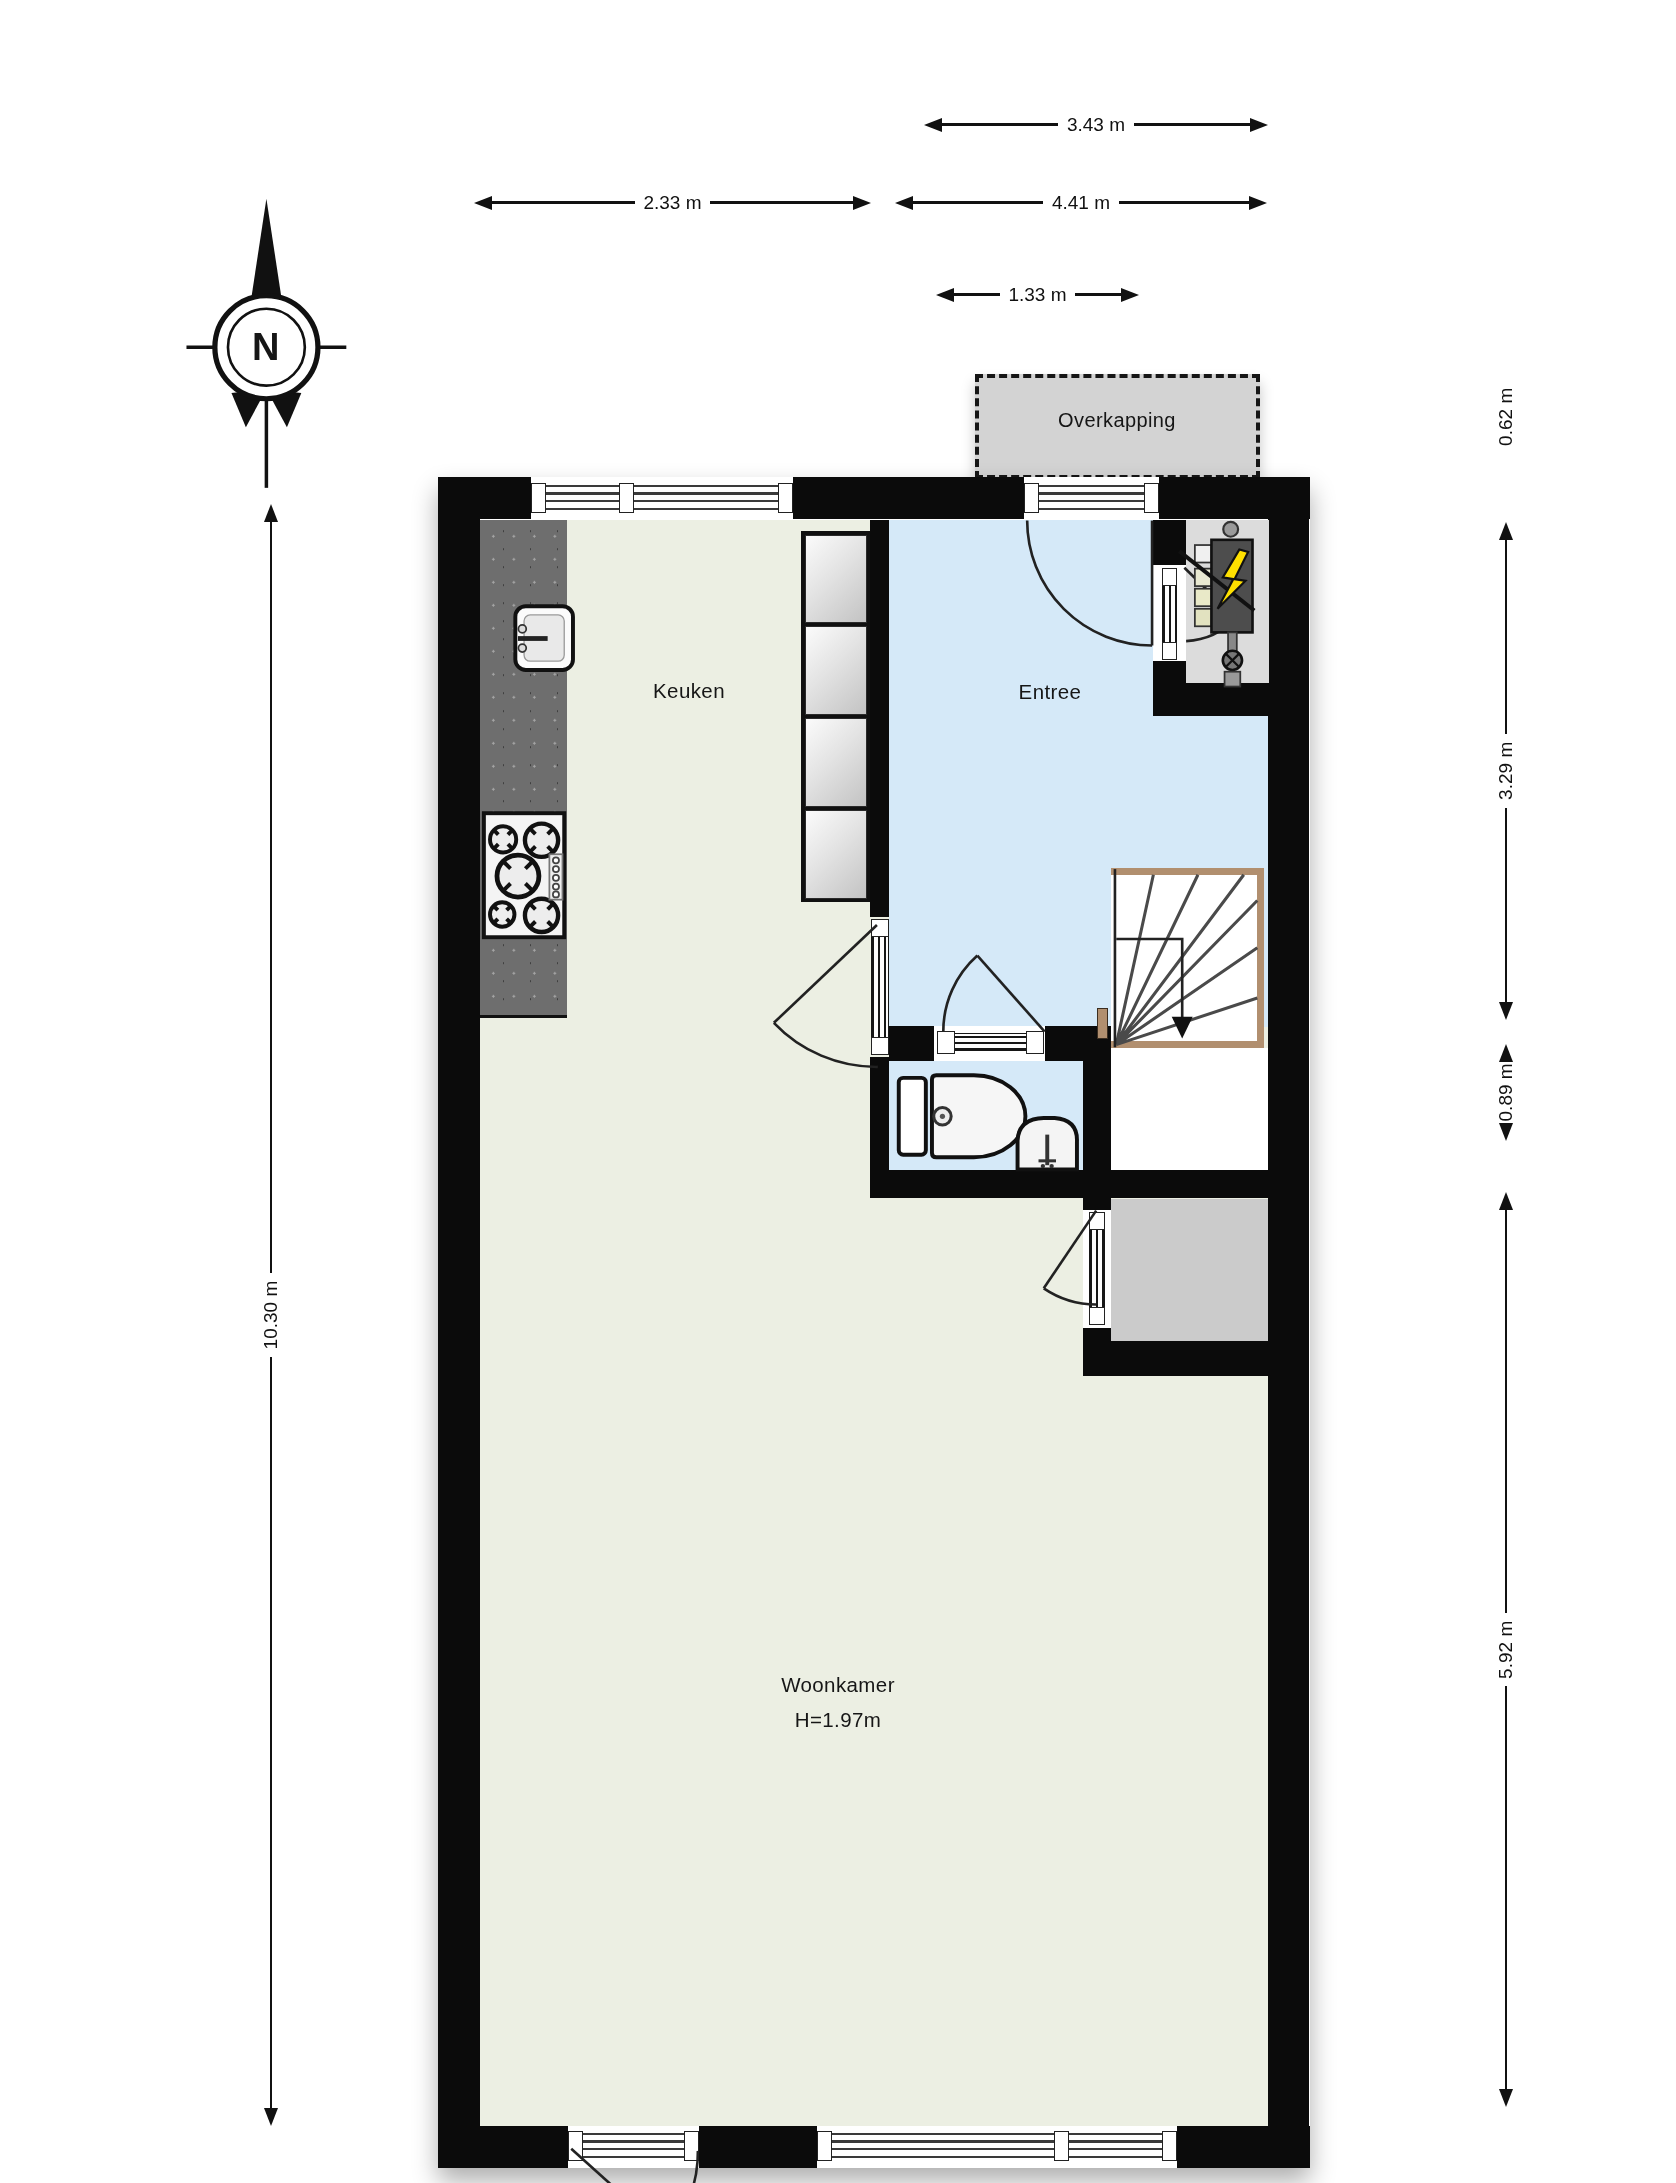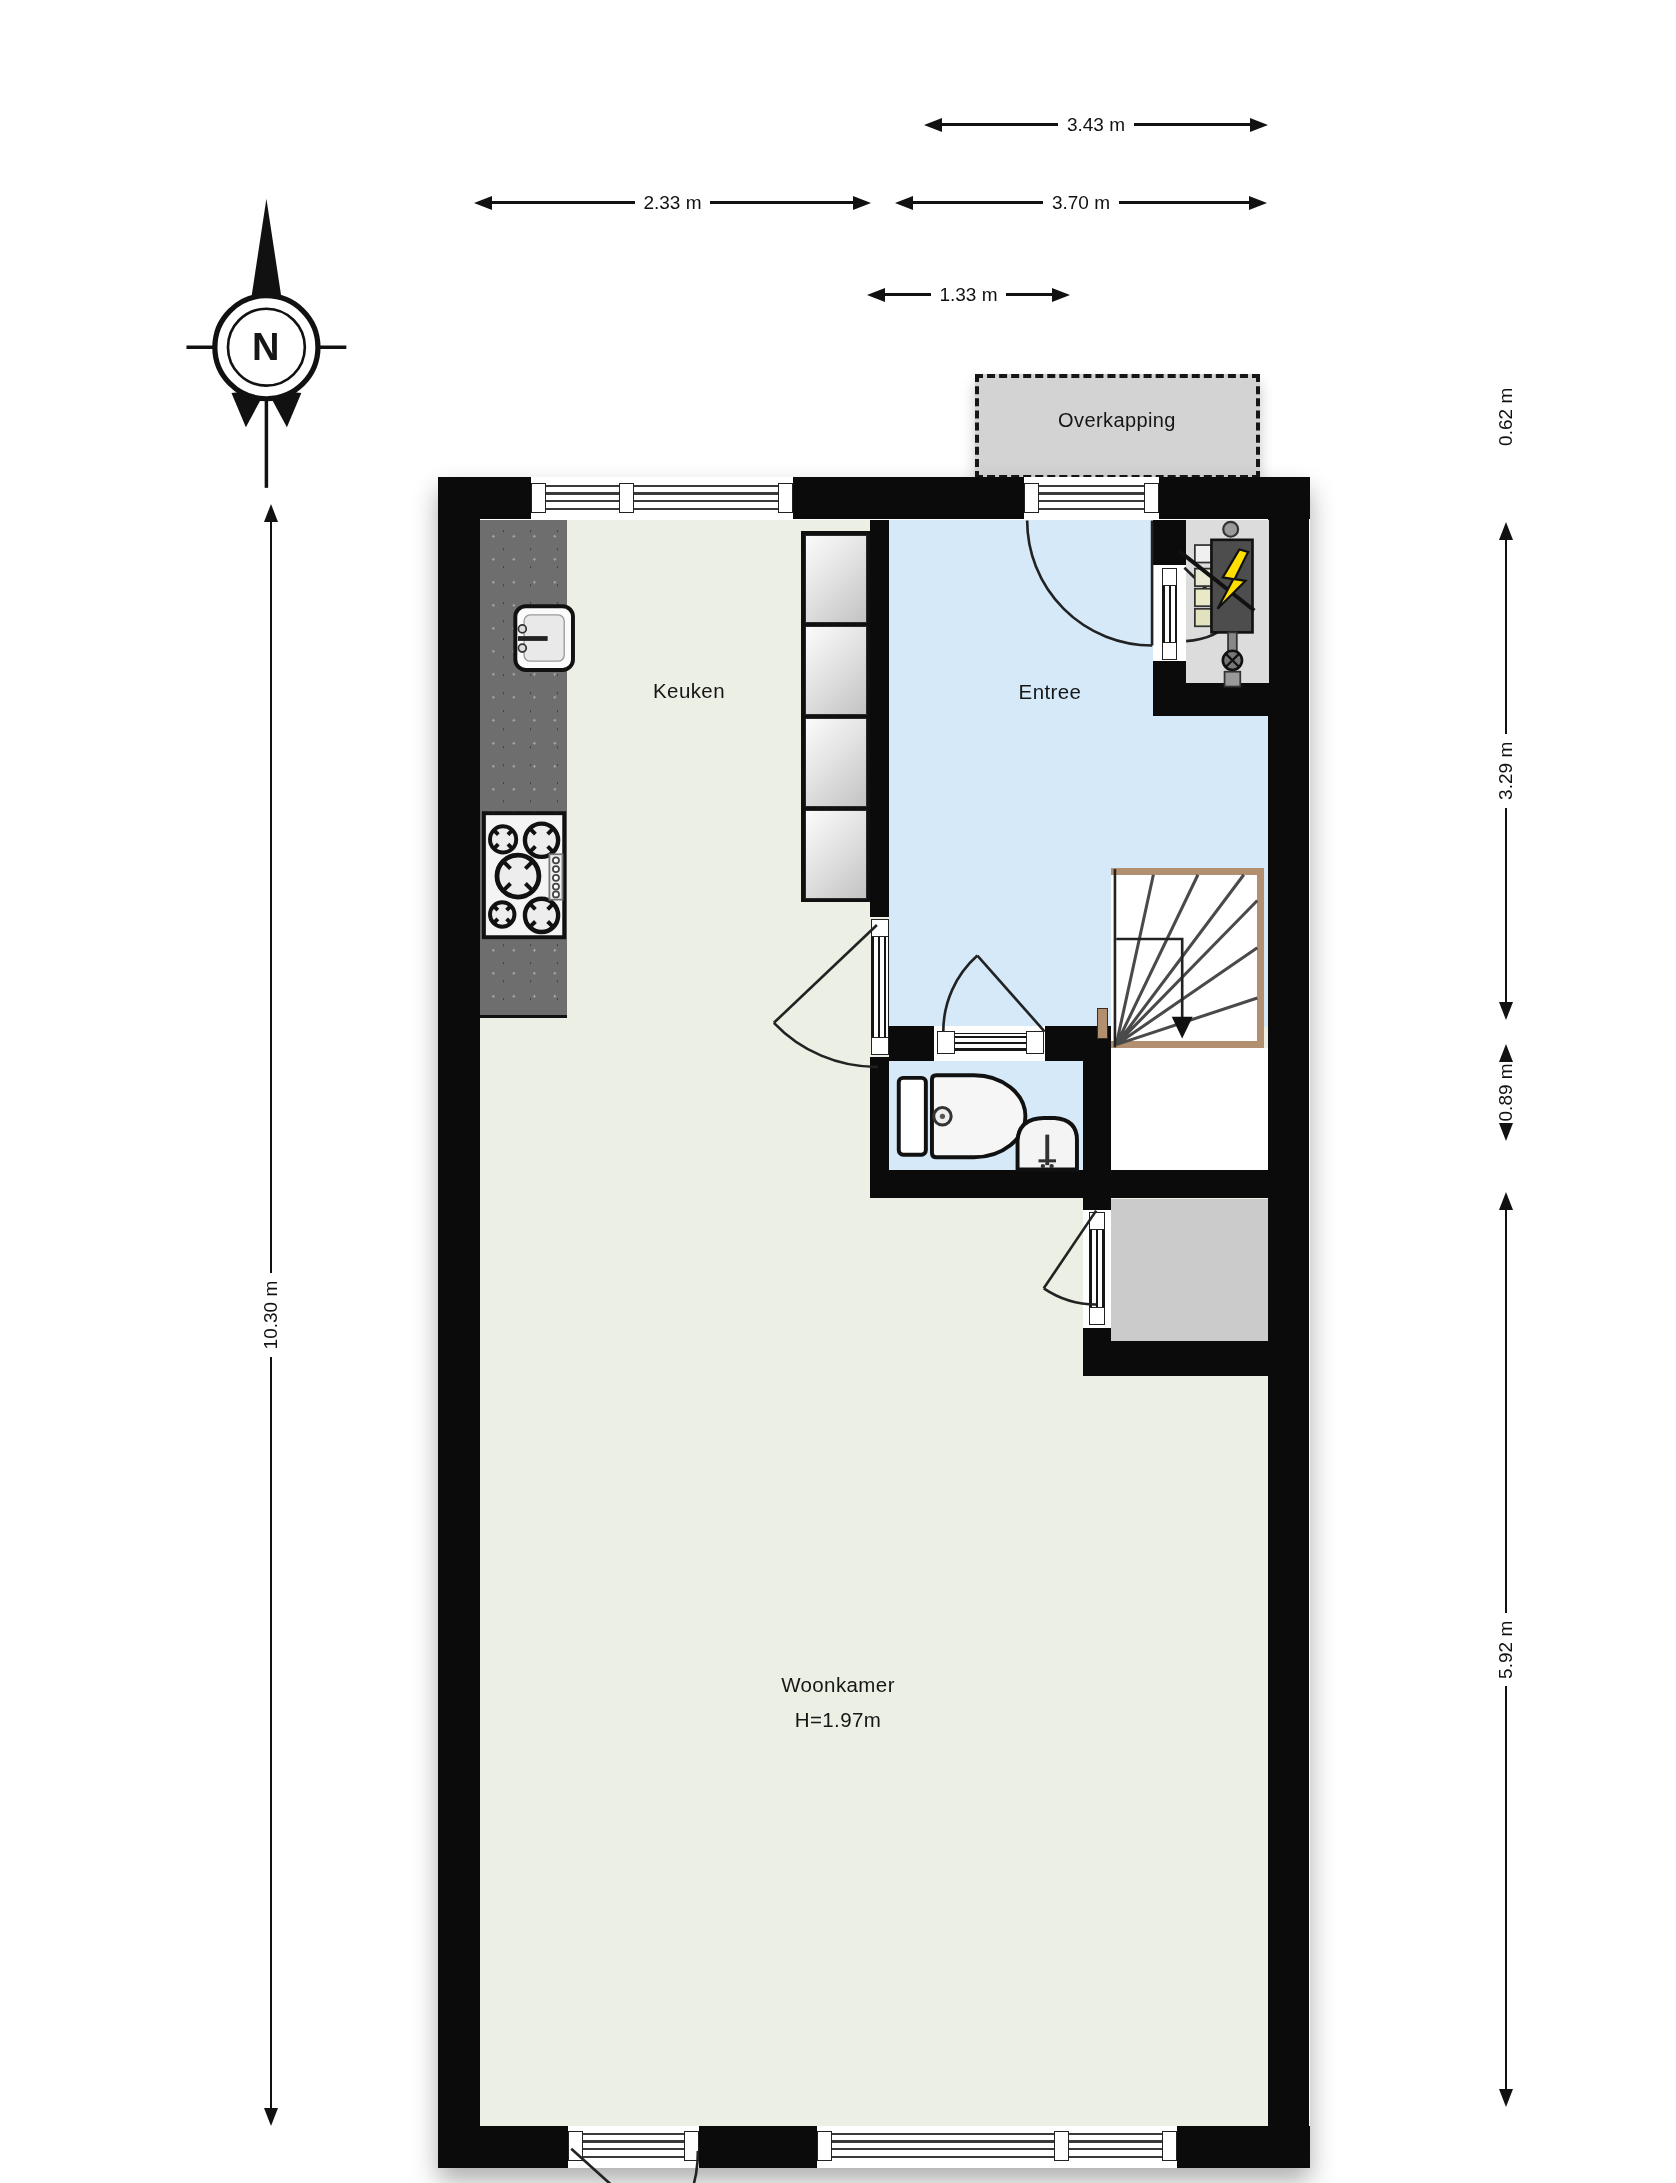--- a/index.html
+++ b/index.html
@@ -58,25 +58,25 @@
   <div class="hdim" style="left:474px;top:183px;width:397px;">
     <span class="ah left"></span>
       <span class="hline"></span>
     <span class="hlab">2.33 m</span>
     <span class="hline"></span>
       <span class="ah right"></span>
   </div>
   <div class="hdim" style="left:895px;top:183px;width:372px;">
     <span class="ah left"></span>
       <span class="hline"></span>
-    <span class="hlab">3.70 m</span>
-    <span class="hline"></span>
-      <span class="ah right"></span>
-  </div>
-  <div class="hdim" style="left:867px;top:275px;width:203px;">
+    <span class="hlab">4.41 m</span>
+    <span class="hline"></span>
+      <span class="ah right"></span>
+  </div>
+  <div class="hdim" style="left:936px;top:275px;width:203px;">
     <span class="ah left"></span>
       <span class="hline"></span>
     <span class="hlab">1.33 m</span>
     <span class="hline"></span>
       <span class="ah right"></span>
   </div>
 
   <div class="abs overkapping" style="left:975px;top:374px;width:285px;height:105px;"></div>
   <div class="roomlab" style="left:1117px;top:420px;font-size:20px;">Overkapping</div>
 

